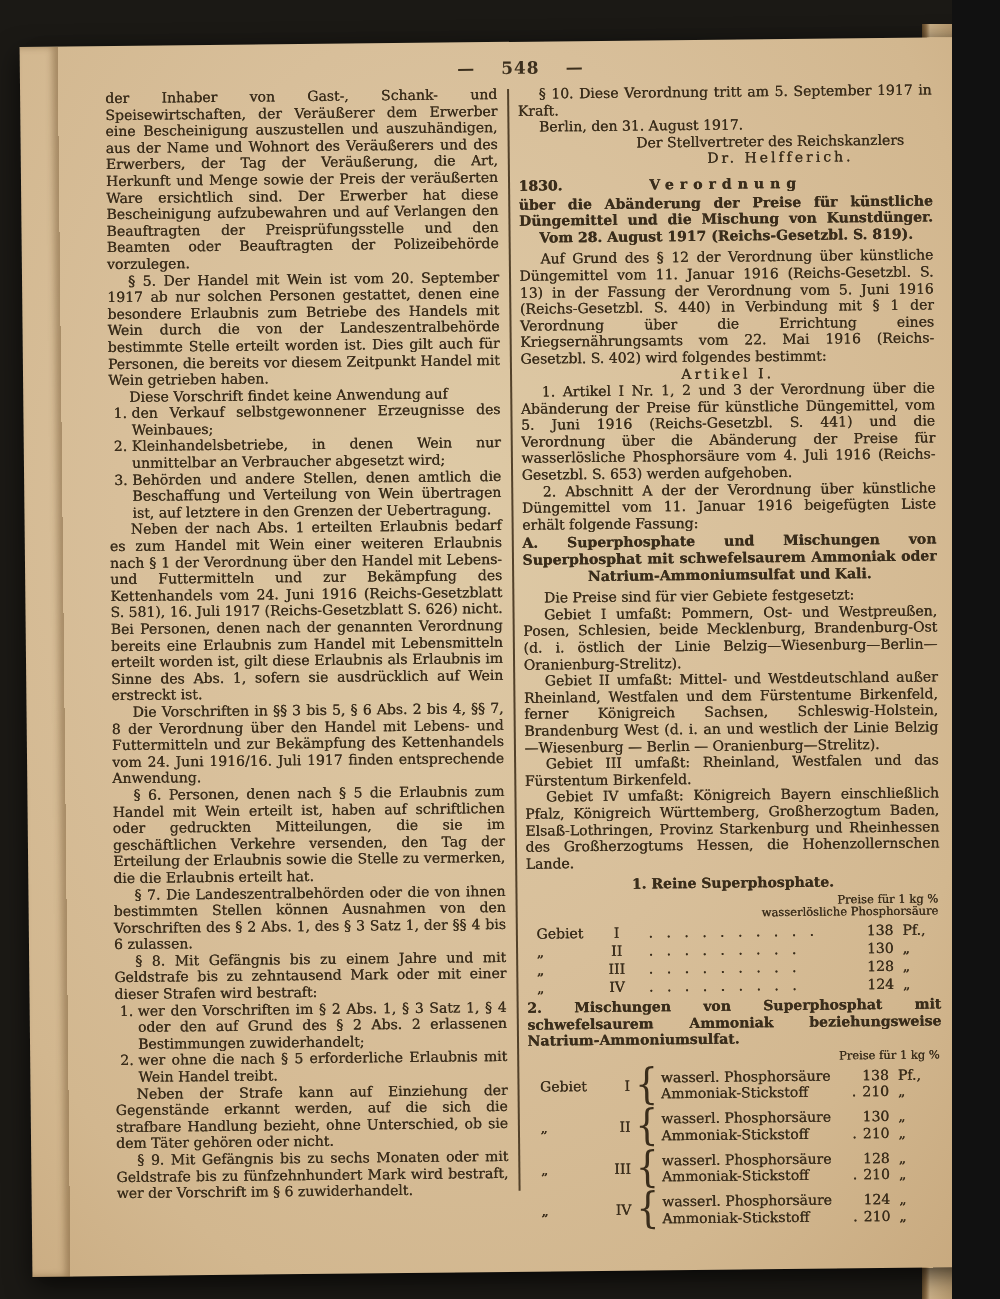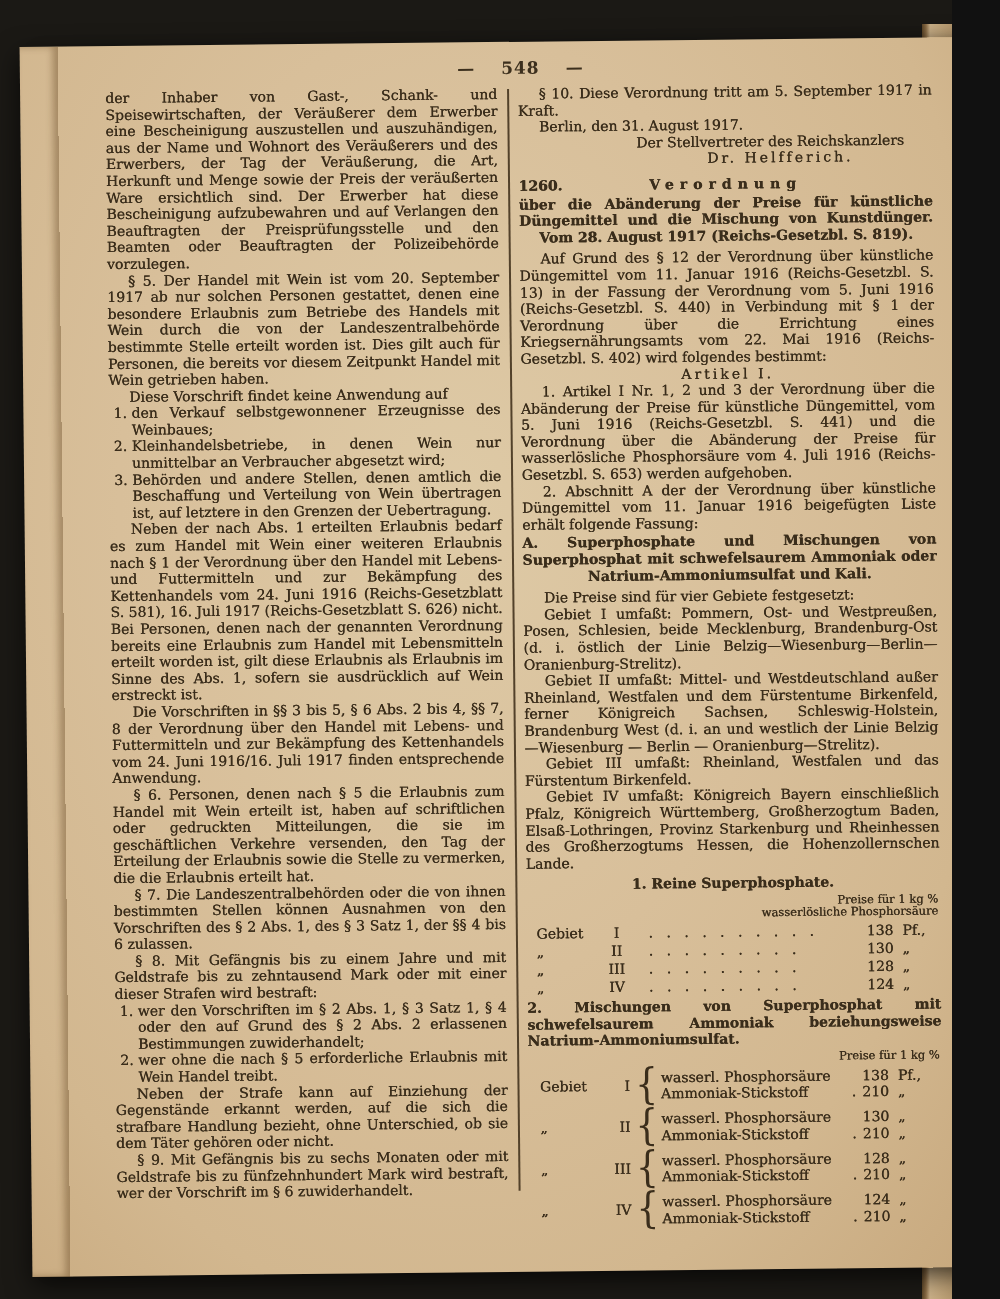--- a/index.html
+++ b/index.html
@@ -95,21 +95,21 @@
           <div class="li"><span class="li-num">2.</span><span class="li-text">wer ohne die nach § 5 erforderliche Erlaubnis mit Wein Handel treibt.</span></div>
           <div class="para">Neben der Strafe kann auf Einziehung der Gegenstände erkannt werden, auf die sich die strafbare Handlung bezieht, ohne Unterschied, ob sie dem Täter gehören oder nicht.</div>
           <div class="para">§ 9. Mit Gefängnis bis zu sechs Monaten oder mit Geldstrafe bis zu fünfzehnhundert Mark wird bestraft, wer der Vorschrift im § 6 zuwiderhandelt.</div>
         </div>
       <div class="divider"></div>
       <div class="col col-right" id="col-right">
           <div class="para">§ 10. Diese Verordnung tritt am 5. September 1917 in Kraft.</div>
           <div class="para">Berlin, den 31. August 1917.</div>
           <div class="sig">Der Stellvertreter des Reichskanzlers</div>
           <div class="sig-name">Dr. Helfferich.</div>
-          <div class="ord-head"><span class="ord-num">1260.</span><span class="ord-title">Verordnung</span></div>
+          <div class="ord-head"><span class="ord-num">1830.</span><span class="ord-title">Verordnung</span></div>
           <div class="title-block">über die Abänderung der Preise für künstliche Düngemittel und die Mischung von Kunstdünger. Vom 28. August 1917 (Reichs-Gesetzbl. S. 819).</div>
           <div class="para">Auf Grund des § 12 der Verordnung über künstliche Düngemittel vom 11. Januar 1916 (Reichs-Gesetzbl. S. 13) in der Fassung der Verordnung vom 5. Juni 1916 (Reichs-Gesetzbl. S. 440) in Verbindung mit § 1 der Verordnung über die Errichtung eines Kriegsernährungsamts vom 22. Mai 1916 (Reichs-Gesetzbl. S. 402) wird folgendes bestimmt:</div>
           <div class="center-head">Artikel I.</div>
           <div class="para">1. Artikel I Nr. 1, 2 und 3 der Verordnung über die Abänderung der Preise für künstliche Düngemittel, vom 5. Juni 1916 (Reichs-Gesetzbl. S. 441) und die Verordnung über die Abänderung der Preise für wasserlösliche Phosphorsäure vom 4. Juli 1916 (Reichs-Gesetzbl. S. 653) werden aufgehoben.</div>
           <div class="para">2. Abschnitt A der der Verordnung über künstliche Düngemittel vom 11. Januar 1916 beigefügten Liste erhält folgende Fassung:</div>
           <div class="title-block">A. Superphosphate und Mischungen von Superphosphat mit schwefelsaurem Ammoniak oder Natrium-Ammoniumsulfat und Kali.</div>
           <div class="para">Die Preise sind für vier Gebiete festgesetzt:</div>
           <div class="para">Gebiet I umfaßt: Pommern, Ost- und Westpreußen, Posen, Schlesien, beide Mecklenburg, Brandenburg-Ost (d. i. östlich der Linie Belzig—Wiesenburg—Berlin—Oranienburg-Strelitz).</div>
           <div class="para">Gebiet II umfaßt: Mittel- und Westdeutschland außer Rheinland, Westfalen und dem Fürstentume Birkenfeld, ferner Königreich Sachsen, Schleswig-Holstein, Brandenburg West (d. i. an und westlich der Linie Belzig—Wiesenburg — Berlin — Oranienburg—Strelitz).</div>
           <div class="para">Gebiet III umfaßt: Rheinland, Westfalen und das Fürstentum Birkenfeld.</div>

